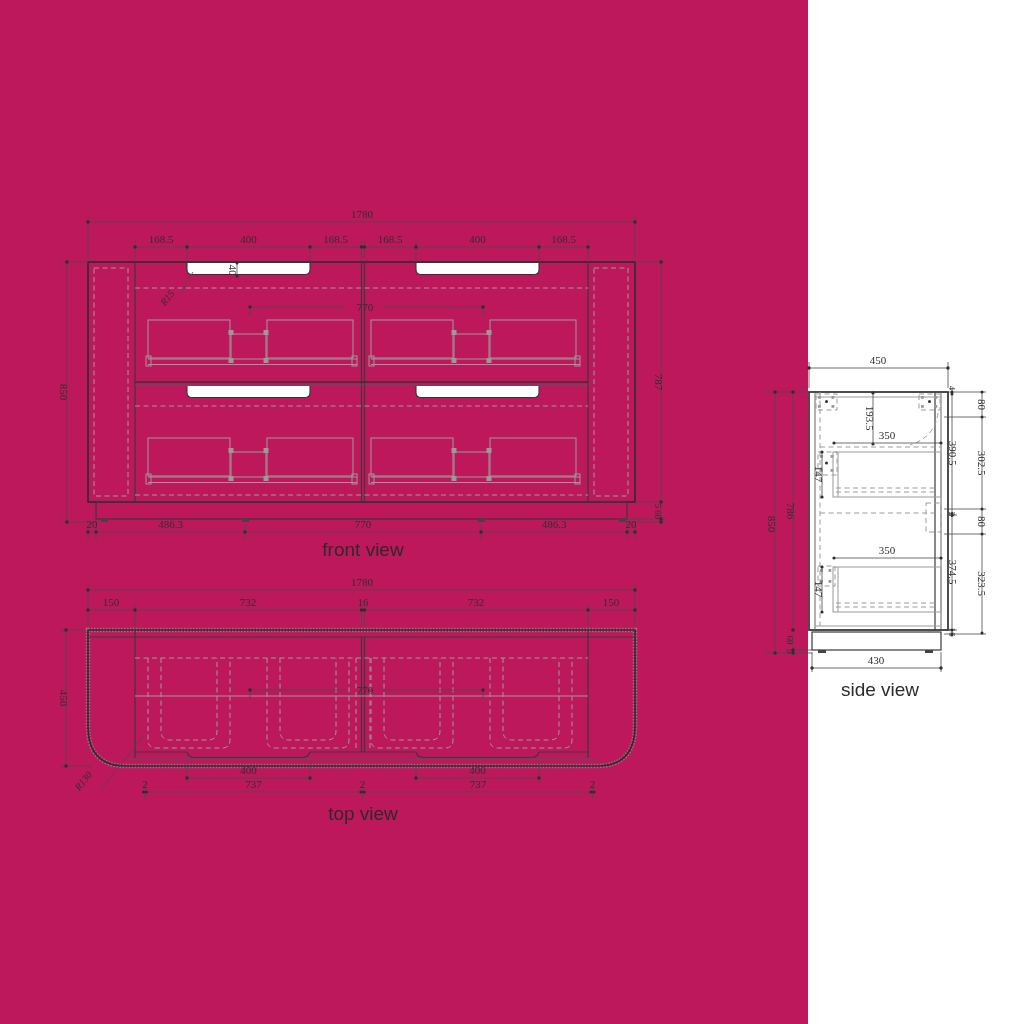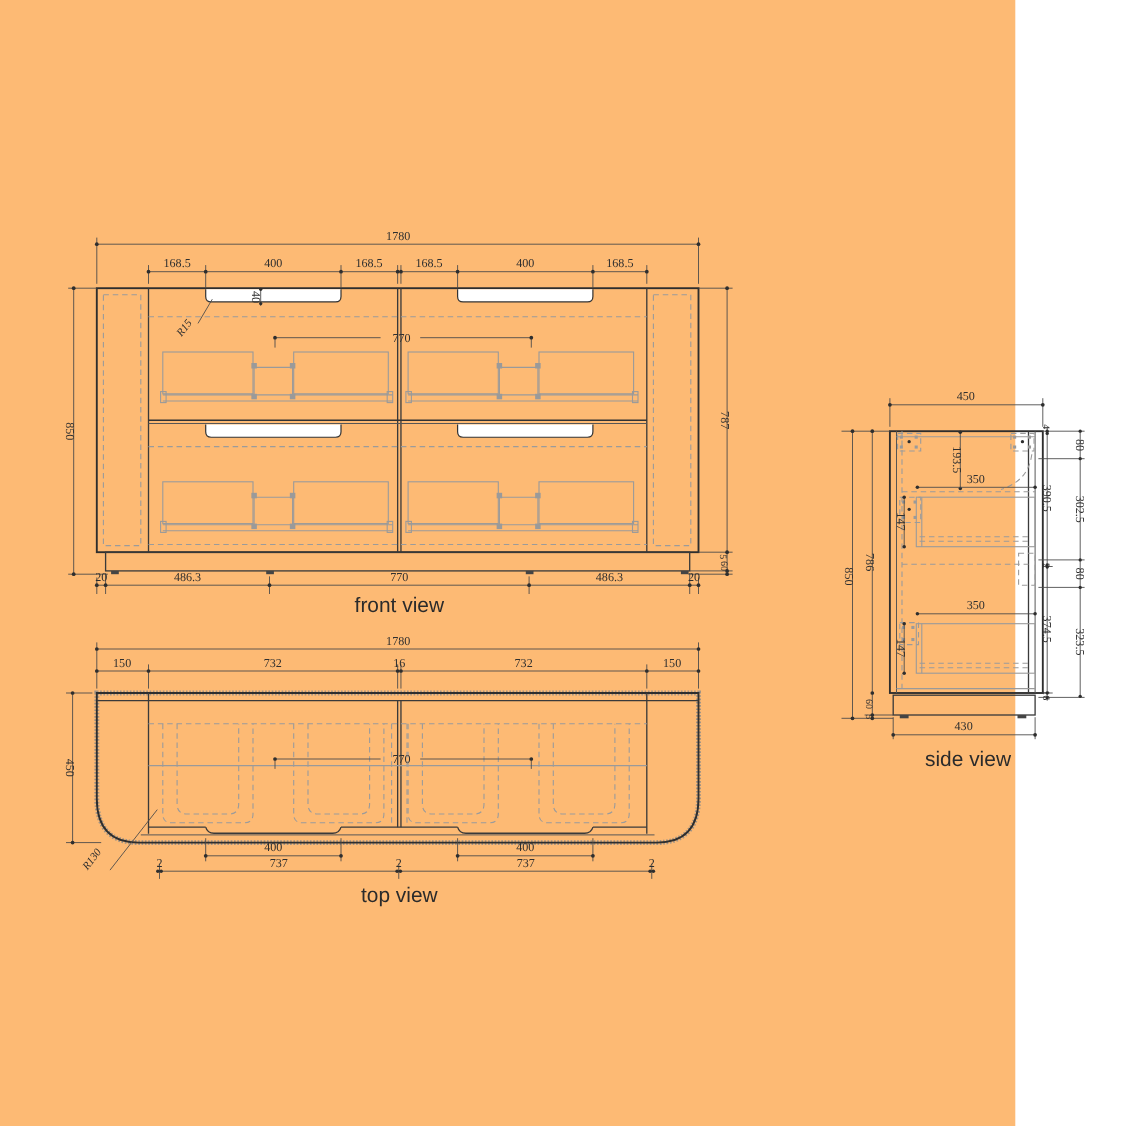--- a/index.html
+++ b/index.html
@@ -1,16 +1,16 @@
 <!DOCTYPE html>
 <html><head>
 <meta charset="utf-8">
 <style>
   html,body{margin:0;padding:0;background:#ffffff;}
-  .page{width:923px;height:1024px;background:#fdba74;position:relative;font-family:"Liberation Sans",sans-serif;}
+  .page{width:808px;height:1024px;background:#be185d;position:relative;font-family:"Liberation Sans",sans-serif;}
   svg{display:block;}
   
   .b   {stroke:#2e2e2e;stroke-width:1.7;fill:none;}
   .m   {stroke:#3a3a3a;stroke-width:1.2;fill:none;}
   .m2  {stroke:#555;stroke-width:.9;fill:none;}
   .t   {stroke:#9a9a9a;stroke-width:1;fill:none;}
   .hid {stroke:#9a9a9a;stroke-width:1;fill:none;}
   .dsh {stroke:#9b9b9b;stroke-width:1;fill:none;stroke-dasharray:5 3.5;}
   .dim {stroke:#4a4a4a;stroke-width:.8;fill:none;}
   .fur {stroke:#8a8a8a;stroke-width:4.5;fill:none;stroke-dasharray:1.5 1.5;opacity:.8;}

